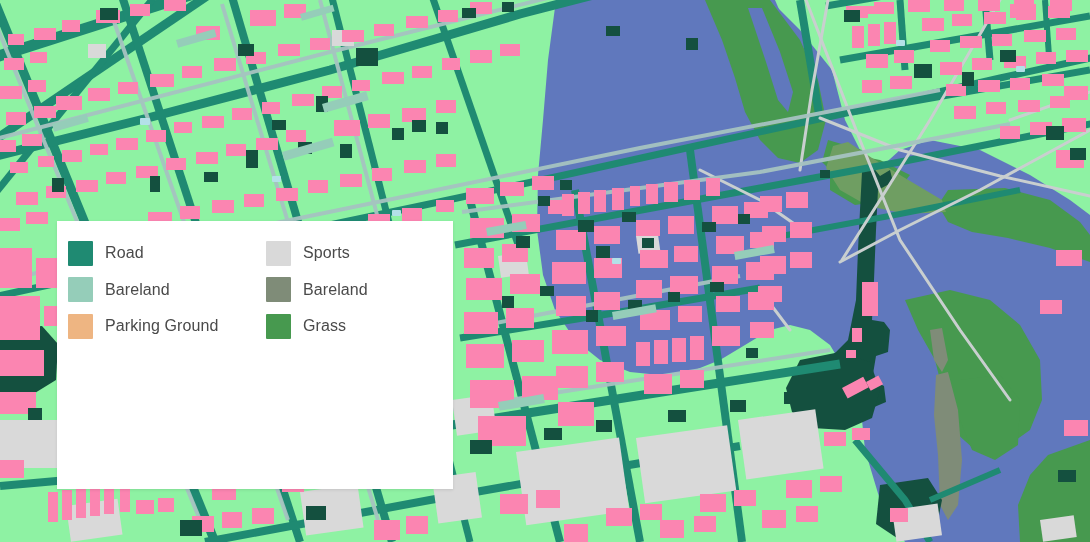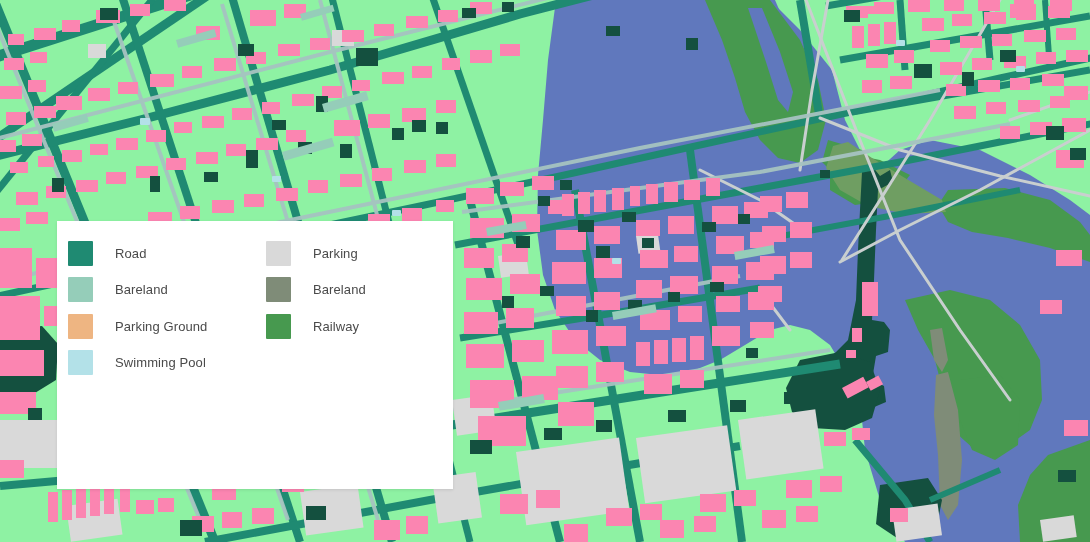--- a/index.html
+++ b/index.html
@@ -23,21 +23,21 @@
     padding:14px 0 0 0;
     box-shadow:0 1px 3px rgba(0,0,0,.10);
   }
   .legend-cols{display:flex;width:100%;height:100%;}
   .legend-col{width:50%;padding-left:11px;box-sizing:border-box;}
   .legend-row{display:flex;align-items:center;height:36.5px;}
   .swatch{
     width:25px;height:25px;flex:0 0 25px;border-radius:1px;
   }
   .legend-label{
-    margin-left:22px;font-size:13px;color:#4a4a4a;
+    margin-left:12px;font-size:16px;color:#4a4a4a;
     letter-spacing:.1px;white-space:nowrap;line-height:1;
   }
 </style>
 </head>
 <body style="background: rgb(158, 240, 174);">
 
 <div id="stage">
 
   <div id="map">
   <svg viewBox="0 0 1090 542" xmlns="http://www.w3.org/2000/svg" shape-rendering="geometricPrecision">
@@ -530,37 +530,33 @@
           <span class="legend-label">Road</span>
         </div>
         <div class="legend-row">
           <span class="swatch" style="background:#95cdb9"></span>
           <span class="legend-label">Bareland</span>
         </div>
         <div class="legend-row">
           <span class="swatch" style="background:#eeb582"></span>
           <span class="legend-label">Parking Ground</span>
         </div>
-        <div class="legend-row">
-          <span class="swatch" style="background:#b3e1e8"></span>
-          <span class="legend-label">Swimming Pool</span>
-        </div>
       </div>
 
       <div class="legend-col">
         <div class="legend-row">
           <span class="swatch" style="background:#d9d9d9"></span>
-          <span class="legend-label">Parking</span>
+          <span class="legend-label">Sports</span>
         </div>
         <div class="legend-row">
           <span class="swatch" style="background:#7f8c78"></span>
           <span class="legend-label">Bareland</span>
         </div>
         <div class="legend-row">
           <span class="swatch" style="background:#47994f"></span>
-          <span class="legend-label">Railway</span>
+          <span class="legend-label">Grass</span>
         </div>
       </div>
 
     </div>
   </div>
 
 </div>
 
 </body></html>

